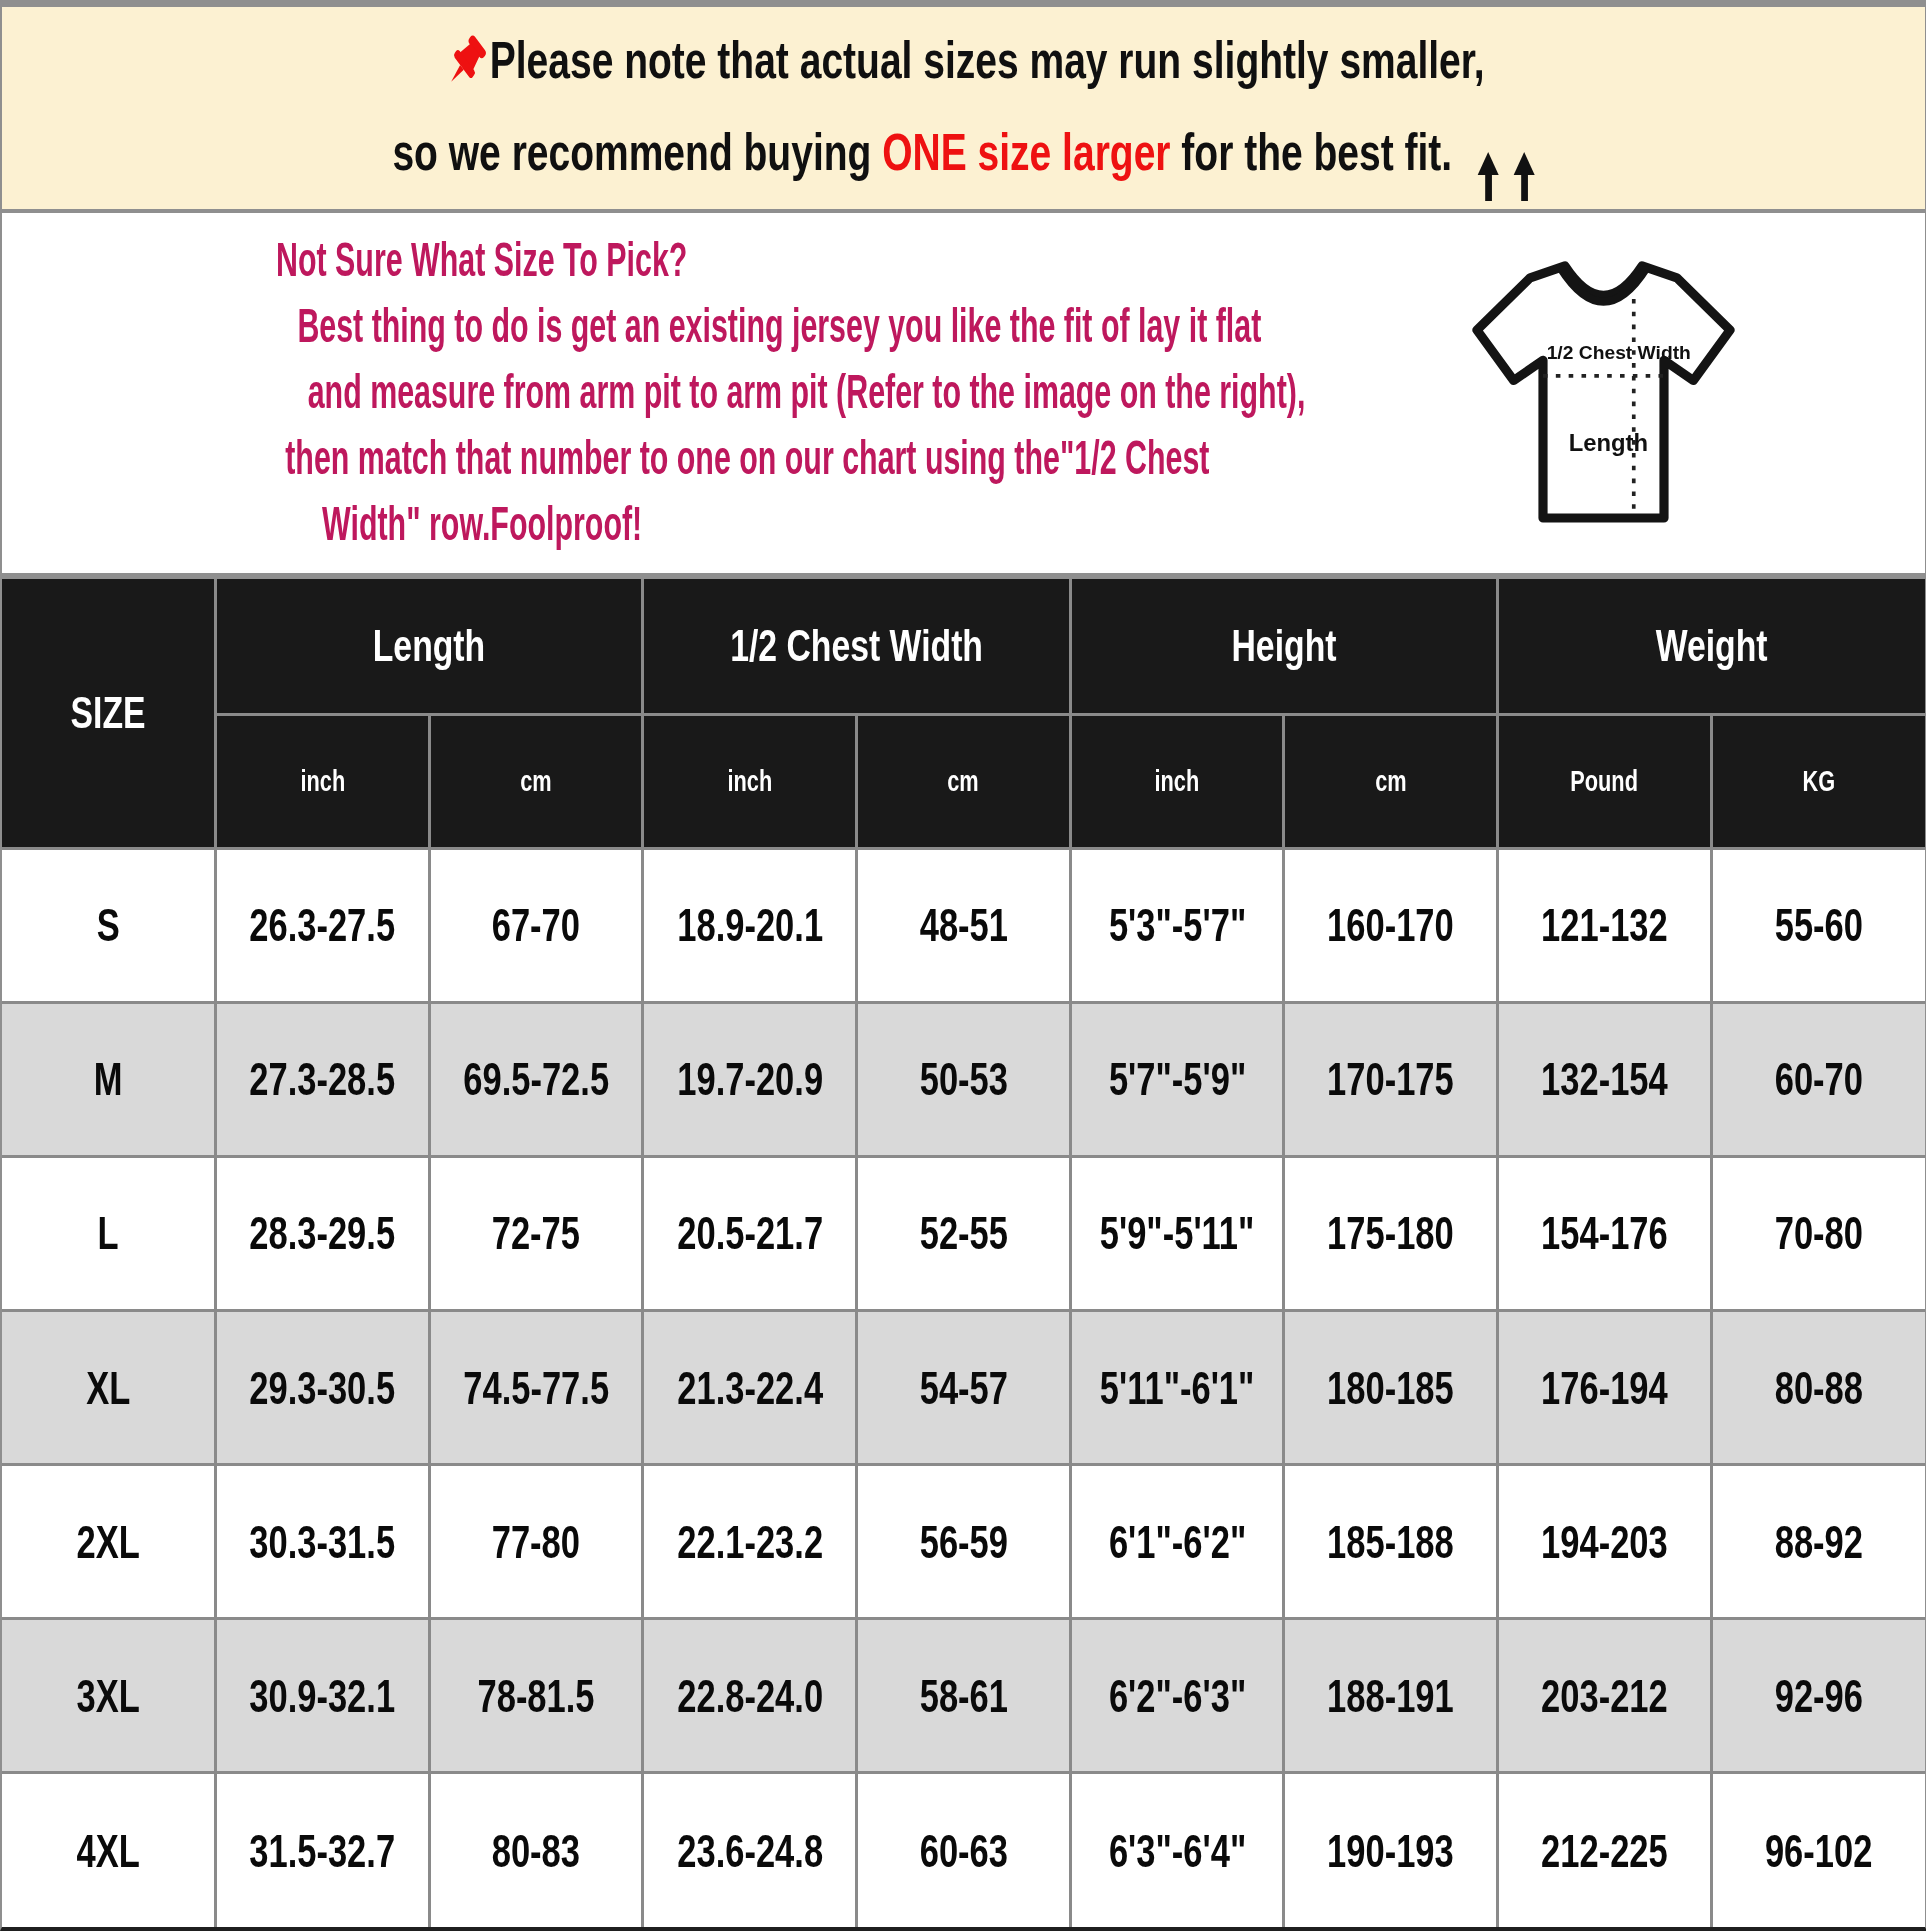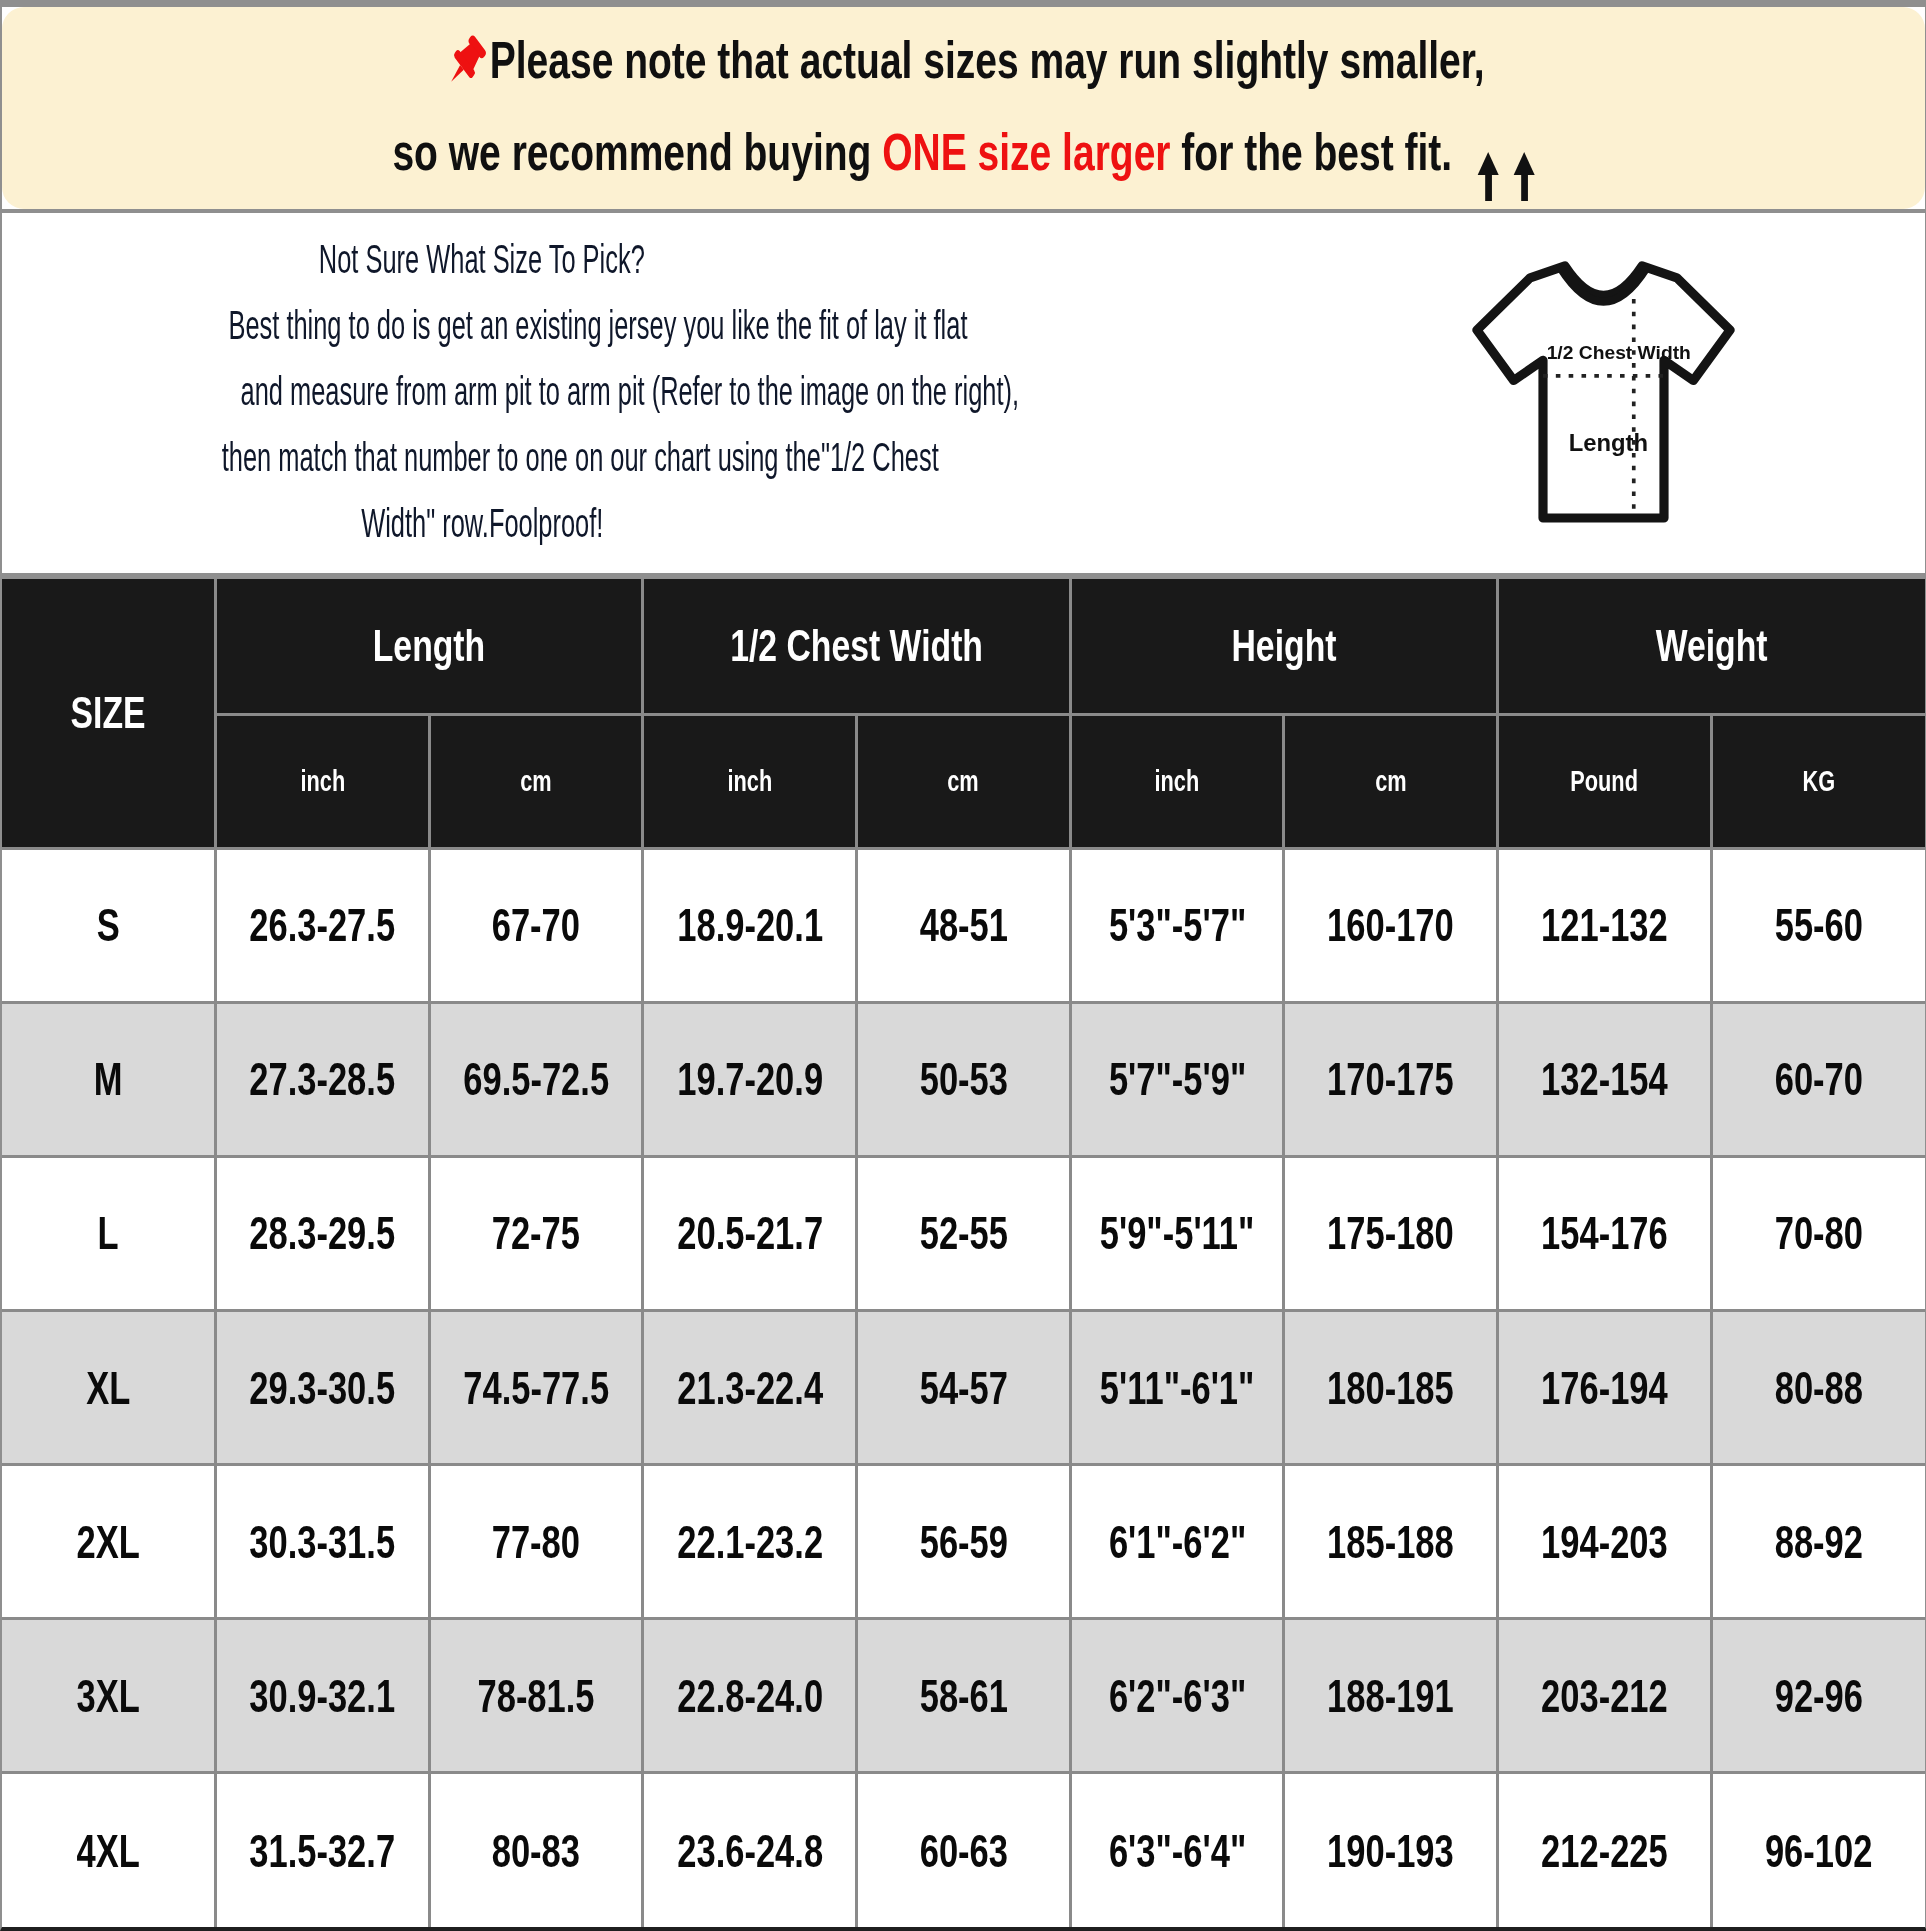--- a/index.html
+++ b/index.html
@@ -29,21 +29,20 @@
   .hdr .title {
     color:#ffff00; font-weight:bold; font-size:87px; letter-spacing:0px;
   }
 
   
   .note {
     height:202px; flex:none;
     background:#fcf1d2;
     display:flex; flex-direction:column; align-items:center; justify-content:center;
     text-align:center;
-    border-radius:22px;
   }
   .note-line {
     font-weight:bold; color:#101010; font-size:52px; line-height:92px;
   }
   .red { color:#ee1111; }
   .pin-svg { vertical-align:-14.7px; margin-right:1.8px; }
   .up-arrow {
     display:inline-flex; flex-direction:column; align-items:center;
     margin-left:20px; vertical-align:-5.5px;
   }
@@ -51,22 +50,22 @@
     width:0; height:0;
     border-left:14.7px solid transparent; border-right:14.7px solid transparent;
     border-bottom:23px solid #111;
   }
   .up-arrow .stem { width:8.3px; height:26px; background:#111; }
 
   
   .instr-wrap { height:360px; flex:none; display:flex; background:#ffffff; }
   .instr-text { width:960px; flex:none; padding-top:13px; }
   .instr-line {
-    text-align:center; font-weight:normal; color:#0f172a;
-    font-size:41px; line-height:66px;
+    text-align:center; font-weight:bold; color:#be185d;
+    font-size:49px; line-height:66px;
   }
   .tshirt-box { margin-left:auto; margin-right:184px; align-self:center; }
 
   
   .size-table {
     width:100%; flex:1;
     border-collapse:collapse; table-layout:fixed;
     border-style:hidden;            
   }
   .size-table th, .size-table td {

